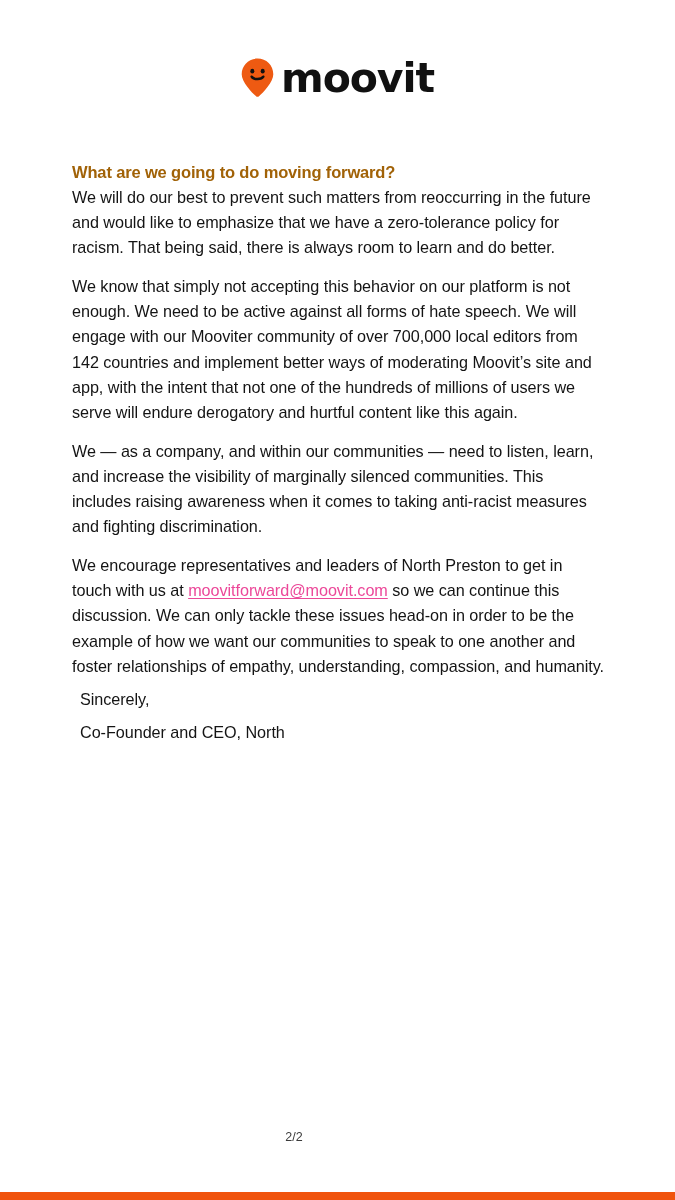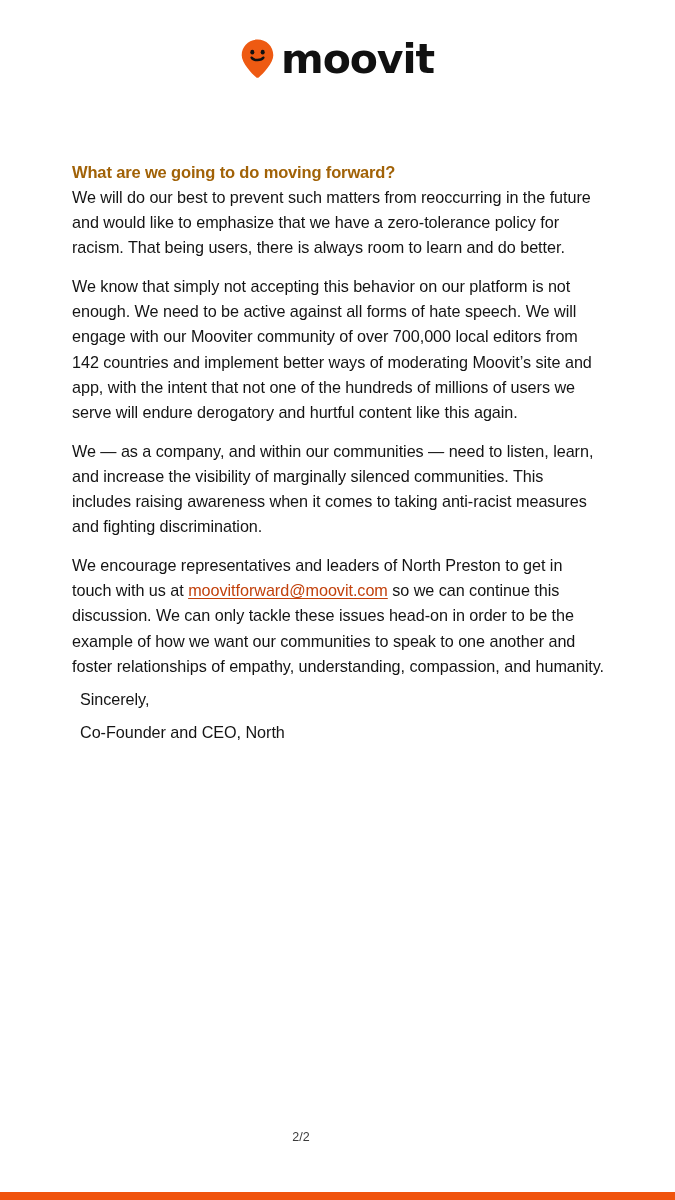--- a/index.html
+++ b/index.html
@@ -25,21 +25,21 @@
   }
 
   
   .logo-header {
     position: absolute;
     top: 38px;
     left: 0;
     width: 675px;
     height: 60px;
     display: flex;
-    align-items: flex-start;
+    align-items: flex-end;
     justify-content: center;
   }
   .logo-lockup {
     display: flex;
     align-items: center;
     gap: 7px;
   }
   .logo-pin {
     width: 33px;
     height: 39px;
@@ -87,38 +87,37 @@
     font-size: 16.2px;
     line-height: 25.1px;
     margin: 8px;
     letter-spacing: -0.05px;
     color: #141414;
   }
   .block-gap {
     margin-top: 25px;
   }
   a.email-link {
-    color: #c2410c;
+    color: #ec4899;
     text-decoration: underline;
     text-underline-offset: 2px;
     text-decoration-thickness: 1.4px;
   }
 
   
   .page-number {
     position: absolute;
     top: 1129px;
     left: 0;
     width: 588px;
     text-align: center;
     font-size: 12.5px;
     line-height: 16px;
     color: #3b3b3b;
     letter-spacing: 0.1px;
-    padding-left: 7px;
   }
   .bottom-bar {
     position: absolute;
     left: 0;
     bottom: 0;
     width: 675px;
     height: 8px;
     background: #F0530D;
   }
 </style>
@@ -136,21 +135,21 @@
         <path d="M10.7 18.7 C12.4 21.9 20.6 21.9 22.3 18.7" stroke="#111111" stroke-width="2.5" stroke-linecap="round" fill="none"></path>
       </svg>
       <span class="logo-word">moovit</span>
     </div>
   </div>
 
   <div class="letter">
 
     <h2 class="section-heading">What are we going to do moving forward?</h2>
 
-    <p class="body-para">We will do our best to prevent such matters from reoccurring in the future and would like to emphasize that we have a zero-tolerance policy for racism. That being users, there is always room to learn and do better.</p>
+    <p class="body-para">We will do our best to prevent such matters from reoccurring in the future and would like to emphasize that we have a zero-tolerance policy for racism. That being said, there is always room to learn and do better.</p>
 
     <p class="body-para">We know that simply not accepting this behavior on our platform is not enough. We need to be active against all forms of hate speech. We will engage with our Mooviter community of over 700,000 local editors from 142 countries and implement better ways of moderating Moovit’s site and app, with the intent that not one of the hundreds of millions of users we serve will endure derogatory and hurtful content like this again.</p>
 
     <p class="body-para">We — as a company, and within our communities — need to listen, learn, and increase the visibility of marginally silenced communities. This includes raising awareness when it comes to taking anti-racist measures and fighting discrimination.</p>
 
     <p class="body-para"><span>We encourage representatives and leaders of North Preston to get in touch with us at </span><a class="email-link" href="#">moovitforward@moovit.com</a><span> so we can continue this discussion. We can only tackle these issues head-on in order to be the example of how we want our communities to speak to one another and foster relationships of empathy, understanding, compassion, and humanity.</span></p>
 
     <p class="sig-line block-gap">Sincerely,</p>
 
     <p class="sig-line">Co-Founder and CEO, North</p>

